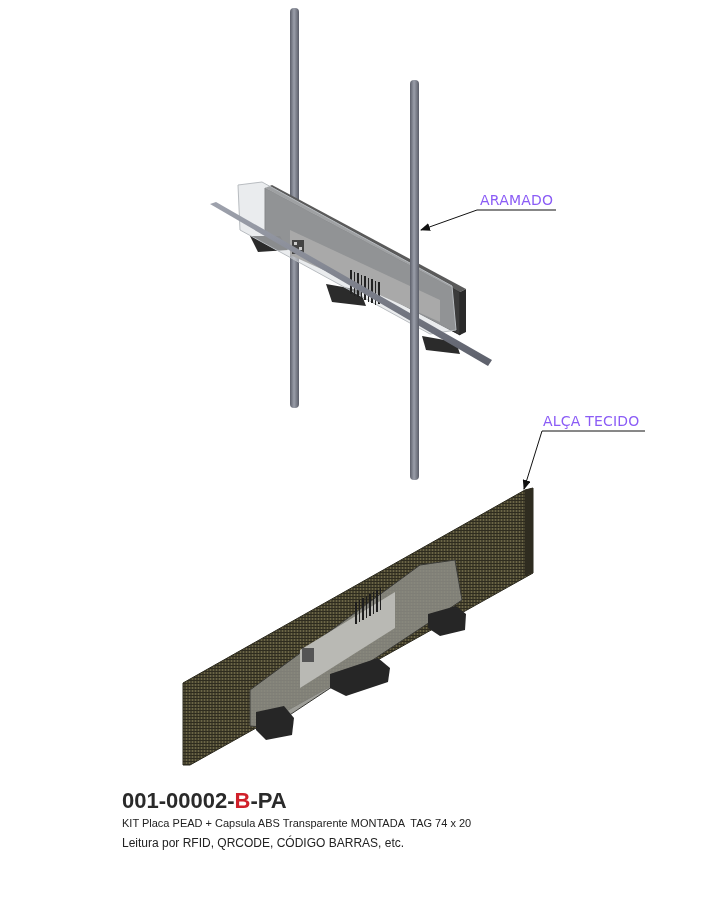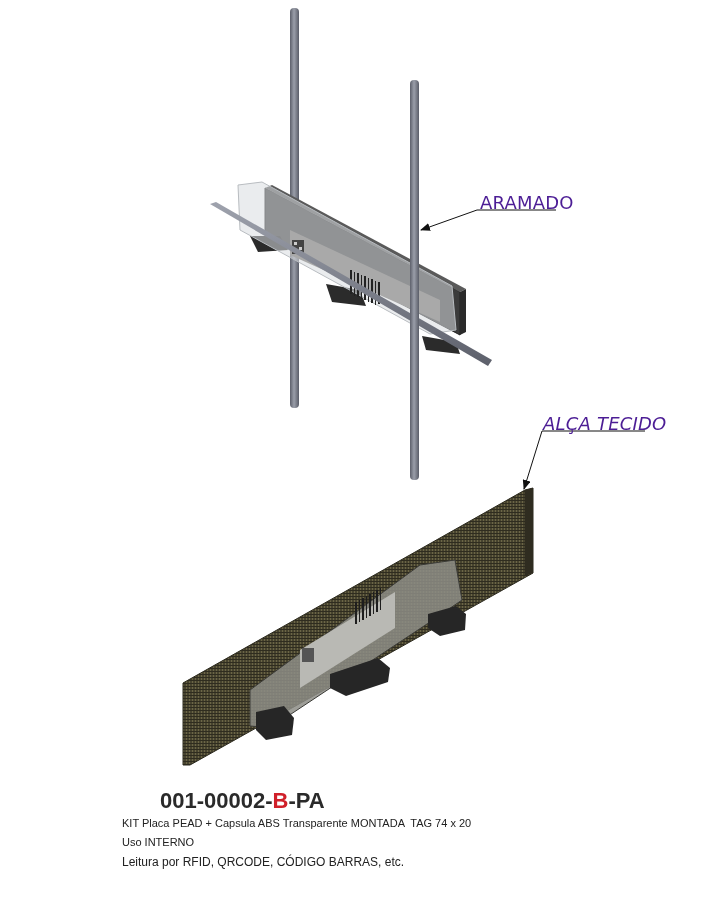--- a/index.html
+++ b/index.html
@@ -1,22 +1,22 @@
 <!DOCTYPE html>
 <html><head>
 <meta charset="utf-8">
 <style>
   html, body { margin: 0; padding: 0; background: #ffffff; }
   body { width: 724px; height: 911px; position: relative; overflow: hidden;
          font-family: "Liberation Sans", sans-serif; }
   .drawing { position: absolute; left: 0; top: 0; width: 724px; height: 780px; }
-  .callout { position: absolute; font-family: "DejaVu Sans", sans-serif; font-size: 18px;
-             color: #4c1d95; letter-spacing: 0.2px; }
+  .callout { position: absolute; font-family: "DejaVu Sans", sans-serif; font-size: 14px;
+             color: #8b5cf6; letter-spacing: 0.2px; }
   .caption { position: absolute; left: 122px; top: 788px; color: #222; }
-  .code { font-size: 22px; font-weight: bold; color: #2a2a2a; line-height: 26px; margin-left: 38px; }
+  .code { font-size: 22px; font-weight: bold; color: #2a2a2a; line-height: 26px; }
   .code .rev { color: #d0202a; }
   .line { font-size: 11px; line-height: 19px; color: #222; white-space: pre; }
   .line.big { font-size: 12px; line-height: 21px; }
 </style>
 </head>
 <body>
 
 <svg class="drawing" viewBox="0 0 724 780" width="724" height="780">
   <defs>
     <linearGradient id="rod" x1="0" x2="1" y1="0" y2="0">
@@ -103,22 +103,21 @@
     <polygon points="428,614 456,606 466,614 465,630 440,636 428,628" fill="#262626"></polygon>
   </g>
 
   <g>
     <line x1="542" y1="431" x2="645" y2="431" stroke="#111" stroke-width="1"></line>
     <line x1="542" y1="431" x2="524" y2="489" stroke="#111" stroke-width="1" marker-end="url(#arrow)"></line>
   </g>
 </svg>
 
 <div class="callout" style="left:480px; top:192px;">ARAMADO</div>
-<div class="callout" style="left:543px; top:413px;font-style:italic;">ALÇA TECIDO</div>
+<div class="callout" style="left:543px; top:413px;">ALÇA TECIDO</div>
 
 <div class="caption">
   <div class="code">
     <span>001-00002-</span><span class="rev">B</span><span>-PA</span>
   </div>
   <div class="line">KIT Placa PEAD + Capsula ABS Transparente MONTADA  TAG 74 x 20</div>
-  <div class="line">Uso INTERNO</div>
   <div class="line big">Leitura por RFID, QRCODE, CÓDIGO BARRAS, etc.</div>
 </div>
 
 </body></html>

